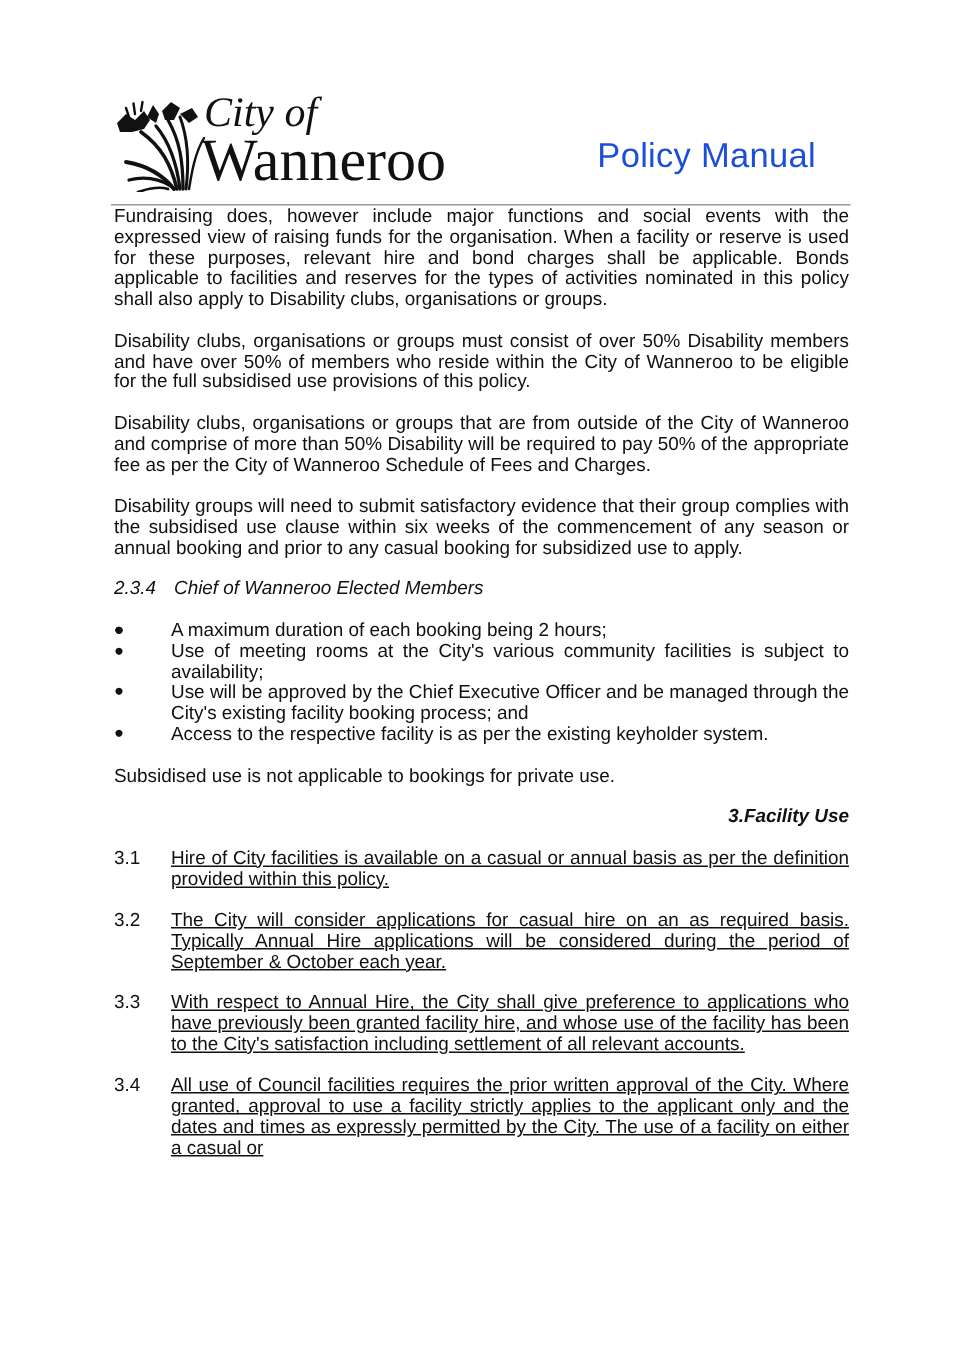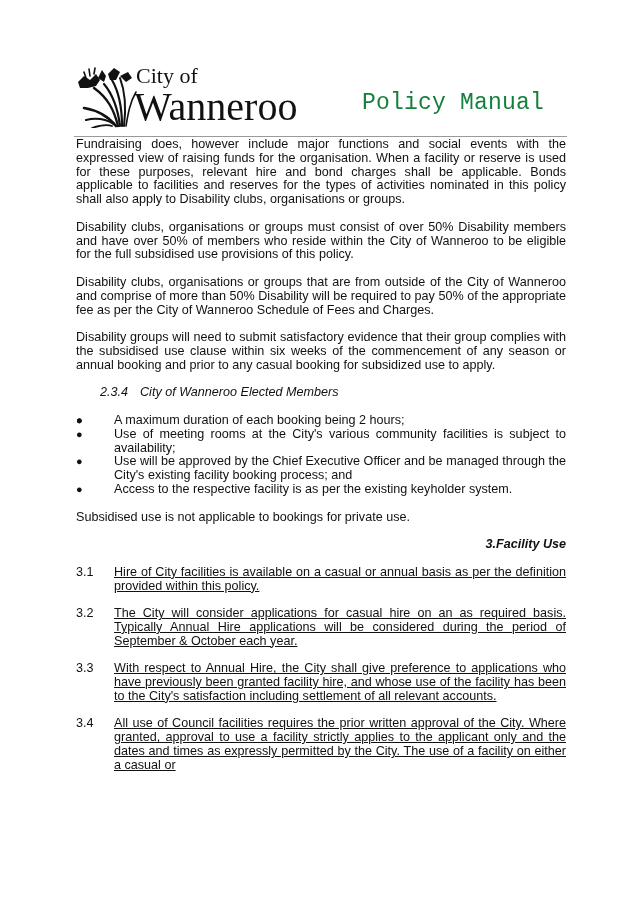--- a/index.html
+++ b/index.html
@@ -31,37 +31,38 @@
     }
     .logo-text {
       position: absolute;
       left: 60px;
       top: 0;
       font-family: "Liberation Serif", serif;
       color: #111;
     }
     .logo-city {
       display: block;
-      font-size: 22px;
+      font-size: 28px;
+      font-style: italic;
       line-height: 28px;
       margin-left: 2px;
     }
     .logo-wanneroo {
       display: block;
       font-size: 40px;
       line-height: 34px;
       margin-top: 0px;
     }
     .manual-title {
       position: absolute;
       right: 30px;
       top: 28px;
-      font-family: Liberation Mono, monospace;
+      font-family: Liberation Sans, sans-serif;
       font-size: 23px;
-      color: #15803d;
+      color: #1d4ed8;
       letter-spacing: 0.2px;
     }
     .header-rule {
       position: absolute;
       left: 74px;
       top: 136px;
       width: 493px;
       height: 0;
       border-top: 1.5px solid #9a9a9a;
     }
@@ -77,21 +78,20 @@
       margin: 0 0 13.8px 0;
       text-align: justify;
     }
     .sub-heading {
       font-style: italic;
       margin: 0 0 13.8px 0;
     }
     .sub-heading .num {
       display: inline-block;
       width: 40px;
-      margin-left: 24px;
     }
     ul.bullets {
       list-style: none;
       margin: 0 0 13.8px 0;
       padding: 0;
     }
     ul.bullets li {
       position: relative;
       padding-left: 38px;
       text-align: justify;
@@ -161,21 +161,21 @@
 
 <div class="header-rule"></div>
 
 <div class="content">
   <p>Fundraising does, however include major functions and social events with the expressed view of raising funds for the organisation. When a facility or reserve is used for these purposes, relevant hire and bond charges shall be applicable. Bonds applicable to facilities and reserves for the types of activities nominated in this policy shall also apply to Disability clubs, organisations or groups.</p>
   <p>Disability clubs, organisations or groups must consist of over 50% Disability members and have over 50% of members who reside within the City of Wanneroo to be eligible for the full subsidised use provisions of this policy.</p>
   <p>Disability clubs, organisations or groups that are from outside of the City of Wanneroo and comprise of more than 50% Disability will be required to pay 50% of the appropriate fee as per the City of Wanneroo Schedule of Fees and Charges.</p>
   <p>Disability groups will need to submit satisfactory evidence that their group complies with the subsidised use clause within six weeks of the commencement of any season or annual booking and prior to any casual booking for subsidized use to apply.</p>
 
   <div class="sub-heading">
-    <span class="num">2.3.4</span><span>City of Wanneroo Elected Members</span>
+    <span class="num">2.3.4</span><span>Chief of Wanneroo Elected Members</span>
   </div>
 
 
   <ul class="bullets">
     <li><span class="bullet">●</span></li>
     <li><span class="bullet">●</span></li>
     <li><span class="bullet">●</span><span>A maximum duration of each booking being 2 hours;</span></li>
     <li><span class="bullet">●</span><span>Use of meeting rooms at the City's various community facilities is subject to availability;</span></li>
     <li><span class="bullet">●</span><span>Use will be approved by the Chief Executive Officer and be managed through the City's existing facility booking process; and</span></li>
     <li><span class="bullet">●</span><span>Access to the respective facility is as per the existing keyholder system.</span></li>

